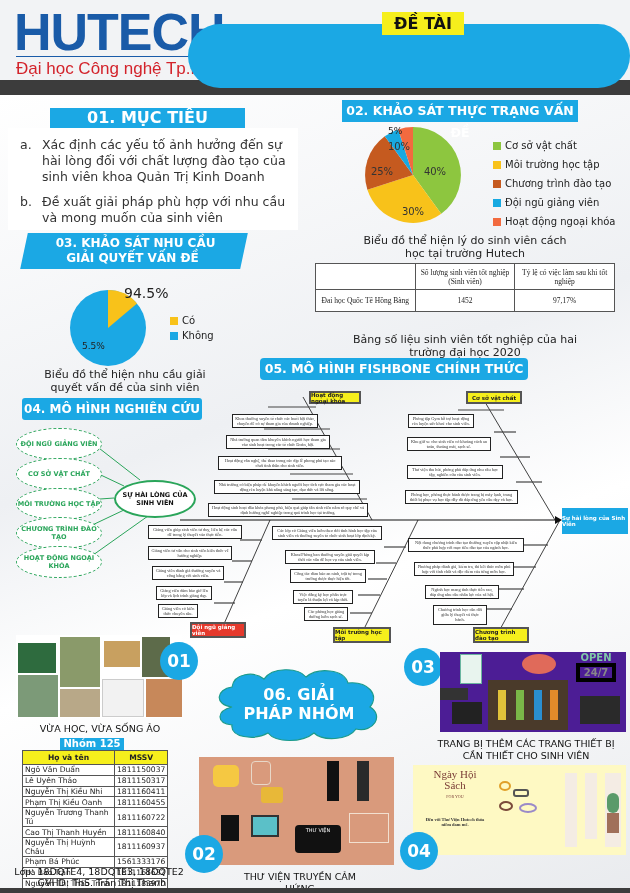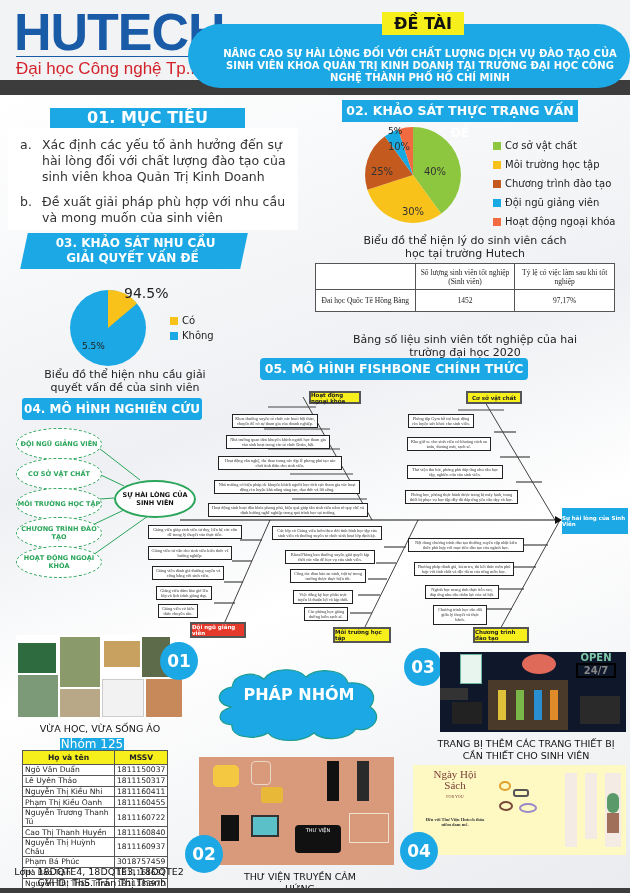--- a/index.html
+++ b/index.html
@@ -32,42 +32,41 @@
   
   .fb-box { position:absolute; background:#fff; border:1.5px solid #222; font-family:"Liberation Serif", serif; font-size:4.3px; line-height:5.2px; text-align:center; padding:1px 2px; color:#333; }
   .fb-cat { position:absolute; border:2px solid #555; font-size:5.5px; font-weight:bold; display:flex; align-items:center; justify-content:center; }
   .fb-yellow { background:#f6ef1c; color:#222; }
   .fb-red { background:#e5392c; color:#fff; }
   .fb-head { position:absolute; background:#1ba8e4; color:#fff; font-size:5.5px; font-weight:bold; display:flex; align-items:center; justify-content:center; }
   
   .num-circle { position:absolute; width:38px; height:38px; border-radius:50%; background:#1ba8e4; color:#fff; font-size:17px; font-weight:bold; display:flex; align-items:center; justify-content:center; }
   .sol-caption { position:absolute; font-size:9.5px; color:#111; text-align:center; line-height:12px; }
   
-  .members-title { position:absolute; left:60px; top:738px; width:64px; height:12px; background:#1ba8e4; color:#fff; font-weight:normal; font-size:12px; text-align:center; line-height:12px; }
+  .members-title { position:absolute; left:60px; top:738px; width:64px; height:12px; background:#1ba8e4; color:#fff; font-weight:bold; font-size:10px; text-align:center; line-height:12px; }
   table.mem { position:absolute; left:22px; top:750px; border-collapse:collapse; font-size:7.6px; background:#fff; }
   table.mem td, table.mem th { border:1px solid #555; padding:0 2px; height:10.8px; line-height:9px; }
   table.mem th { background:#f6ef1c; font-size:7.6px; font-weight:bold; height:14px; }
   table.mem td.id { text-align:right; }
   .foot-text { position:absolute; font-size:9.5px; text-align:center; color:#111; }
   .bottom-bar { position:absolute; left:0; top:888px; width:630px; height:5px; background:#3c3c3c; }
   .pic { position:absolute; }
 </style>
 </head>
 <body>
 
 <div class="bg-sheen"></div>
 
 <div class="header">
   <div class="header-bar"></div>
   <div class="logo">HUTECH</div>
   <div class="logo-line"></div>
   <div class="logo-sub">Đại học Công nghệ Tp.HCM</div>
   <div class="topic-pill"></div>
   <div class="topic-label">ĐỀ TÀI</div>
-  <div class="topic-text">NÂNG CAO SỰ HÀI LÒNG ĐỐI VỚI CHẤT LƯỢNG DỊCH VỤ ĐÀO TẠO CỦA SINH VIÊN KHOA QUẢN TRỊ KINH DOANH TẠI TRƯỜNG ĐẠI HỌC CÔNG NGHỆ THÀNH PHỐ HỒ CHÍ MINH</div>
 </div>
 
 <div class="card" style="left:8px;top:128px;width:290px;height:102px;"></div>
 <div class="sec-head" style="left:50px;top:108px;width:195px;height:20px;line-height:20px;">01. MỤC TIÊU NGHIÊN CỨU</div>
 <div class="obj-mark" style="left:20px;top:137px;">a.</div>
 <div class="obj-item" style="left:42px;top:137px;width:248px;">Xác định các yếu tố ảnh hưởng đến sự hài lòng đối với chất lượng đào tạo của sinh viên khoa Quản Trị Kinh Doanh</div>
 <div class="obj-mark" style="left:20px;top:194px;">b.</div>
 <div class="obj-item" style="left:42px;top:194px;width:248px;">Đề xuất giải pháp phù hợp với nhu cầu và mong muốn của sinh viên</div>
 
 <div class="sec-head" style="left:342px;top:100px;width:236px;height:22px;line-height:22px;font-size:12.5px;">02. KHẢO SÁT THỰC TRẠNG VẤN ĐỀ</div>
@@ -243,38 +242,39 @@
   <div style="position:absolute;left:86px;top:44px;width:42px;height:38px;background:#f2f2f2;border:1px solid #ccc;"></div>
   <div style="position:absolute;left:130px;top:44px;width:36px;height:38px;background:#c7885a;"></div>
 </div>
 <div class="num-circle" style="left:160px;top:642px;">01</div>
 <div class="sol-caption" style="left:20px;top:723px;width:160px;">VỪA HỌC, VỪA SỐNG ẢO</div>
 
 <svg class="abs" style="left:210px;top:663px;" width="180" height="80">
   <path d="M22,44 C4,42 6,26 22,24 C24,10 44,8 54,16 C62,4 88,4 96,14 C108,4 134,6 138,20 C158,18 170,32 160,44 C174,52 164,70 146,66 C138,78 112,78 104,70 C92,80 66,80 58,70 C44,78 20,74 22,62 C6,60 6,48 22,44 Z" fill="#1ba8e4" stroke="#1c9b8a" stroke-width="1.2"></path>
 </svg>
 <div class="abs" style="left:224px;top:685px;width:150px;text-align:center;color:#fff;font-weight:bold;font-size:16px;line-height:19px;">
+  <div>06. GIẢI</div>
   <div>PHÁP NHÓM</div>
 </div>
 
 <div class="num-circle" style="left:404px;top:648px;">03</div>
-<div class="pic" style="left:440px;top:652px;width:186px;height:80px;background:#0f172a;">
+<div class="pic" style="left:440px;top:652px;width:186px;height:80px;background:#4c1d95;">
   <div style="position:absolute;left:20px;top:2px;width:22px;height:30px;background:#e8f4ee;border:1px solid #6ab5a0;"></div>
   <div style="position:absolute;left:0;top:36px;width:28px;height:12px;background:#333;"></div>
   <div style="position:absolute;left:12px;top:50px;width:30px;height:22px;background:#222;"></div>
   <div style="position:absolute;left:48px;top:28px;width:80px;height:50px;background:#4a3a2a;">
     <div style="position:absolute;left:10px;top:10px;width:8px;height:30px;background:#e0c23a;"></div>
     <div style="position:absolute;left:28px;top:10px;width:8px;height:30px;background:#7ab648;"></div>
     <div style="position:absolute;left:46px;top:10px;width:8px;height:30px;background:#2a8fd0;"></div>
     <div style="position:absolute;left:62px;top:10px;width:8px;height:30px;background:#e08a2a;"></div>
   </div>
   <div style="position:absolute;left:82px;top:2px;width:34px;height:20px;background:#e06a5a;border-radius:50%;"></div>
   <div style="position:absolute;left:136px;top:0;width:40px;font-size:10px;font-weight:bold;color:#7fc8a8;text-align:center;line-height:11px;">
     <div>OPEN</div>
-    <div style="color:#888;border:2px solid #000000;">24/7</div>
+    <div style="color:#888;border:4px solid #000000;">24/7</div>
   </div>
   <div style="position:absolute;left:140px;top:44px;width:40px;height:28px;background:#2a2a2a;"></div>
 </div>
 <div class="sol-caption" style="left:428px;top:738px;width:196px;">TRANG BỊ THÊM CÁC TRANG THIẾT BỊ CẦN THIẾT CHO SINH VIÊN</div>
 
 <div class="pic" style="left:199px;top:757px;width:195px;height:108px;background:#d99a7c;">
   <div style="position:absolute;left:14px;top:8px;width:26px;height:22px;background:#f5c842;border-radius:5px;"></div>
   <div style="position:absolute;left:52px;top:4px;width:20px;height:24px;border:1px solid #e8d8c8;border-radius:4px;"></div>
   <div style="position:absolute;left:62px;top:30px;width:22px;height:16px;background:#e8b838;border-radius:3px;"></div>
   <div style="position:absolute;left:128px;top:4px;width:12px;height:40px;background:#111;"></div>
@@ -340,21 +340,21 @@
   <tr>
         <td>Cao Thị Thanh Huyền</td>
         <td class="id">1811160840</td>
       </tr>
   <tr>
         <td>Nguyễn Thị Huỳnh Châu</td>
         <td class="id">1811160937</td>
       </tr>
   <tr>
         <td>Phạm Bá Phúc</td>
-        <td class="id">3018757459</td>
+        <td class="id">1561333176</td>
       </tr>
   <tr>
         <td>Hà Bảo Trân</td>
         <td class="id">1811161632</td>
       </tr>
   <tr>
         <td>Nguyễn Thị Thảo Trinh</td>
         <td class="id">1811183970</td>
       </tr>
 </tbody>

